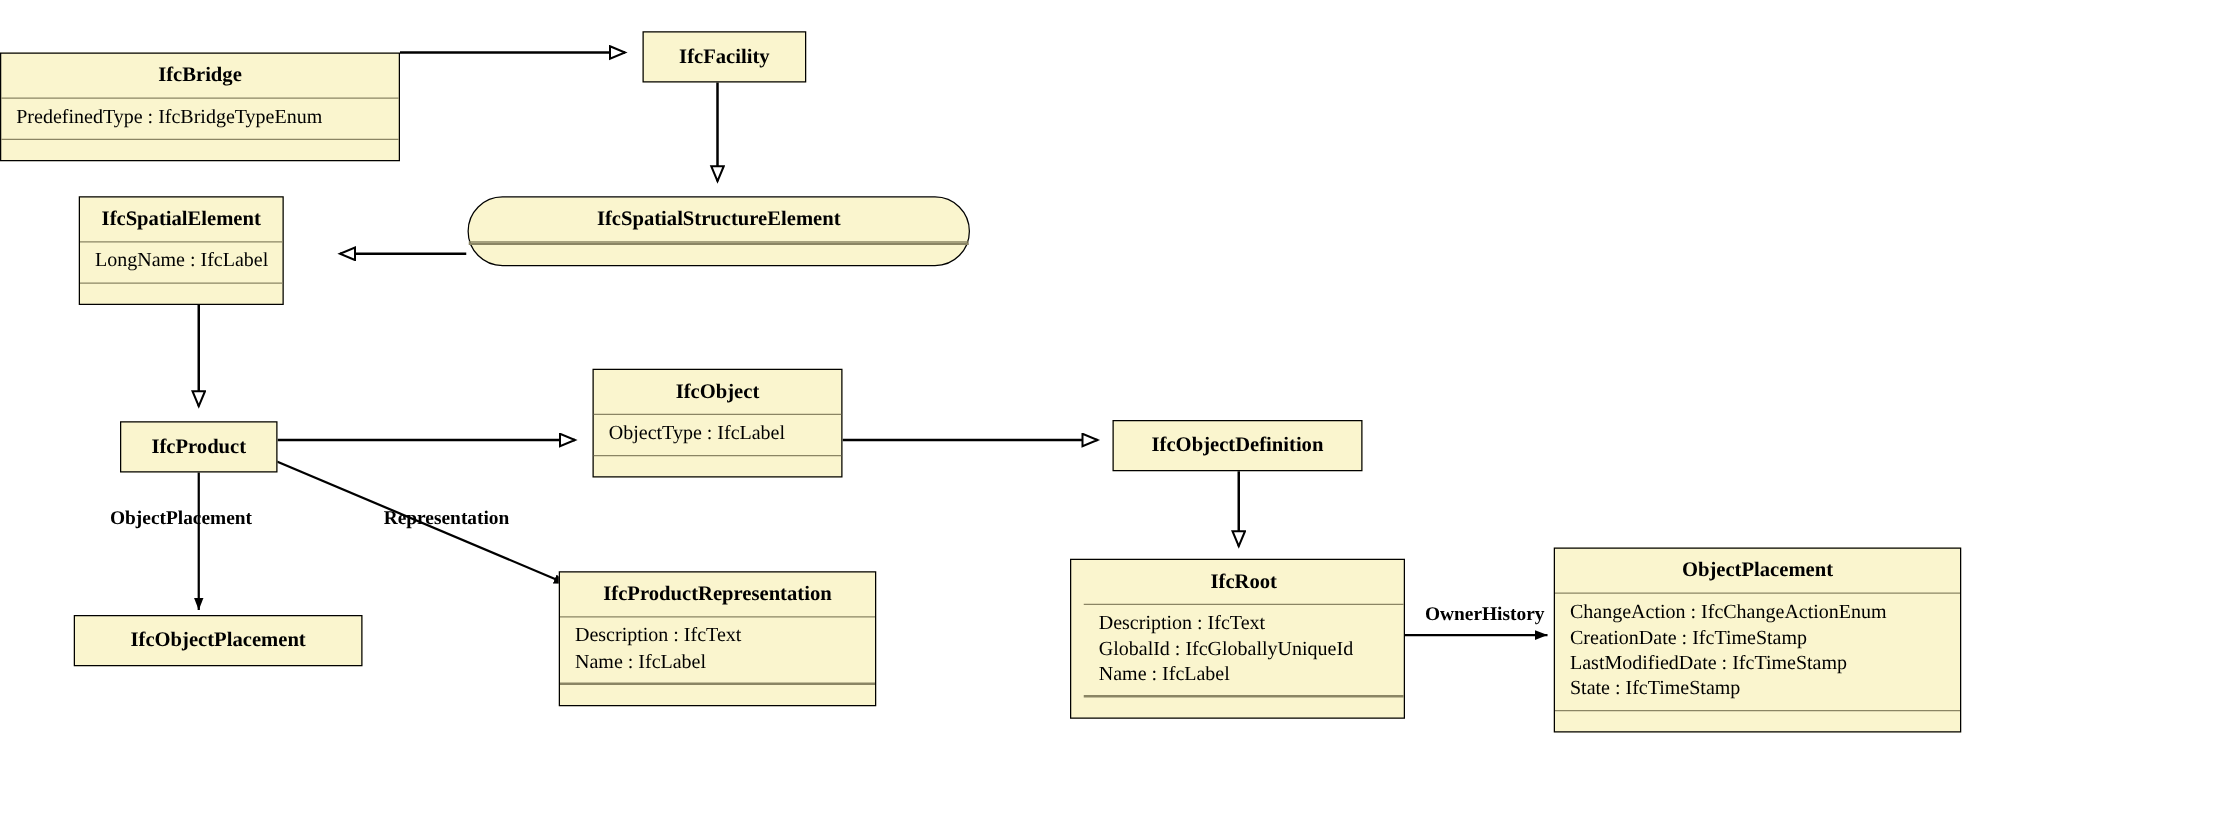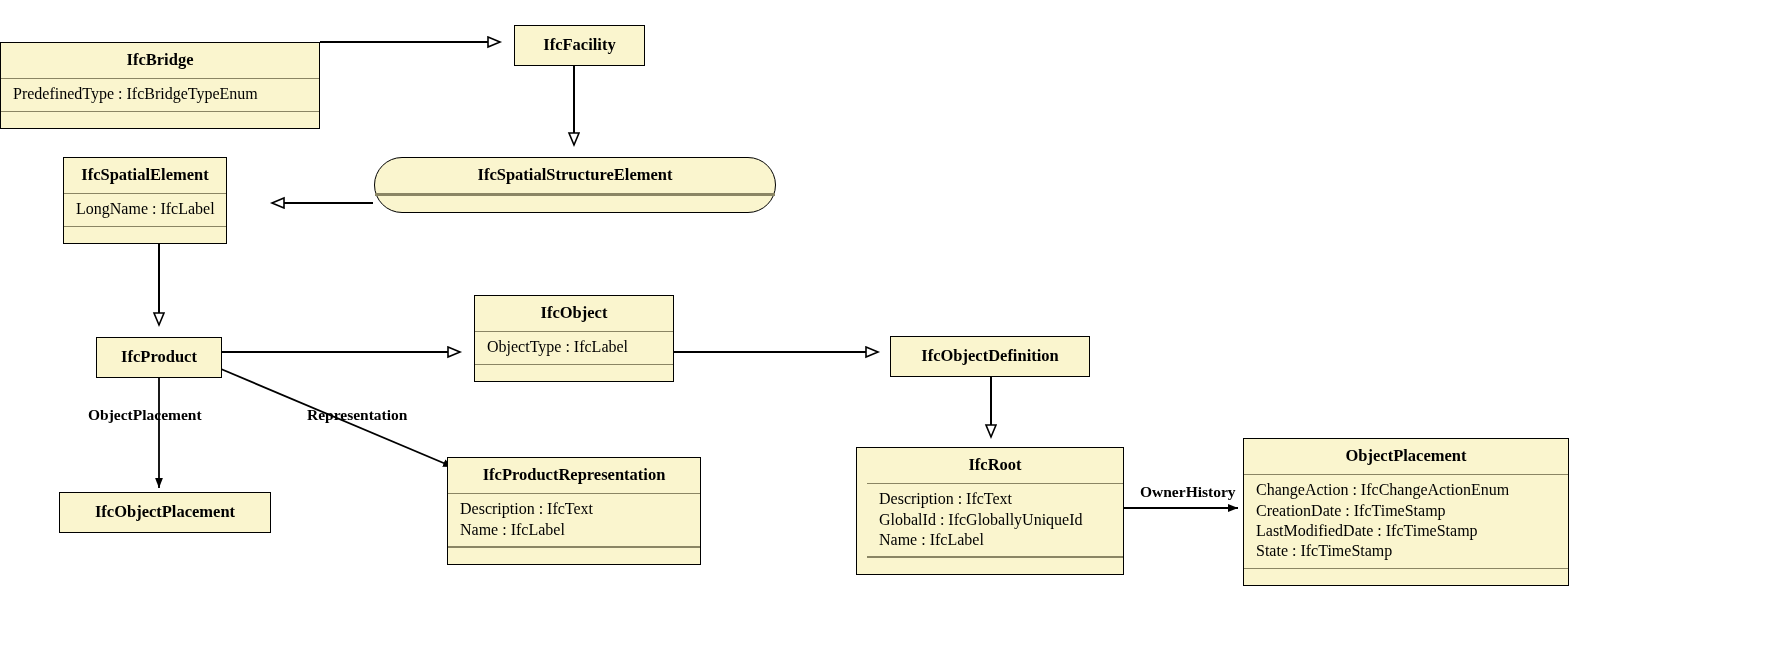--- a/index.html
+++ b/index.html
@@ -151,21 +151,21 @@
       <span class="uml-attr">ObjectType : IfcLabel</span>
     </div>
     <div class="uml-sep"></div>
     <div class="uml-ops"></div>
   </div>
 
   <div class="uml-class simple" style="left:890px;top:336px;width:200px;">
     <div class="uml-name">IfcObjectDefinition</div>
   </div>
 
-  <div class="uml-class simple" style="left:59px;top:492px;width:212px;">
+  <div class="uml-class simple" style="left:59px;top:492px;width:231px;">
     <div class="uml-name">IfcObjectPlacement</div>
   </div>
 
   <div class="uml-class" style="left:447px;top:457px;width:254px;">
     <div class="uml-name">IfcProductRepresentation</div>
     <div class="uml-sep"></div>
     <div class="uml-attrs">
       <span class="uml-attr">Description : IfcText</span>
       <span class="uml-attr">Name : IfcLabel</span>
     </div>

